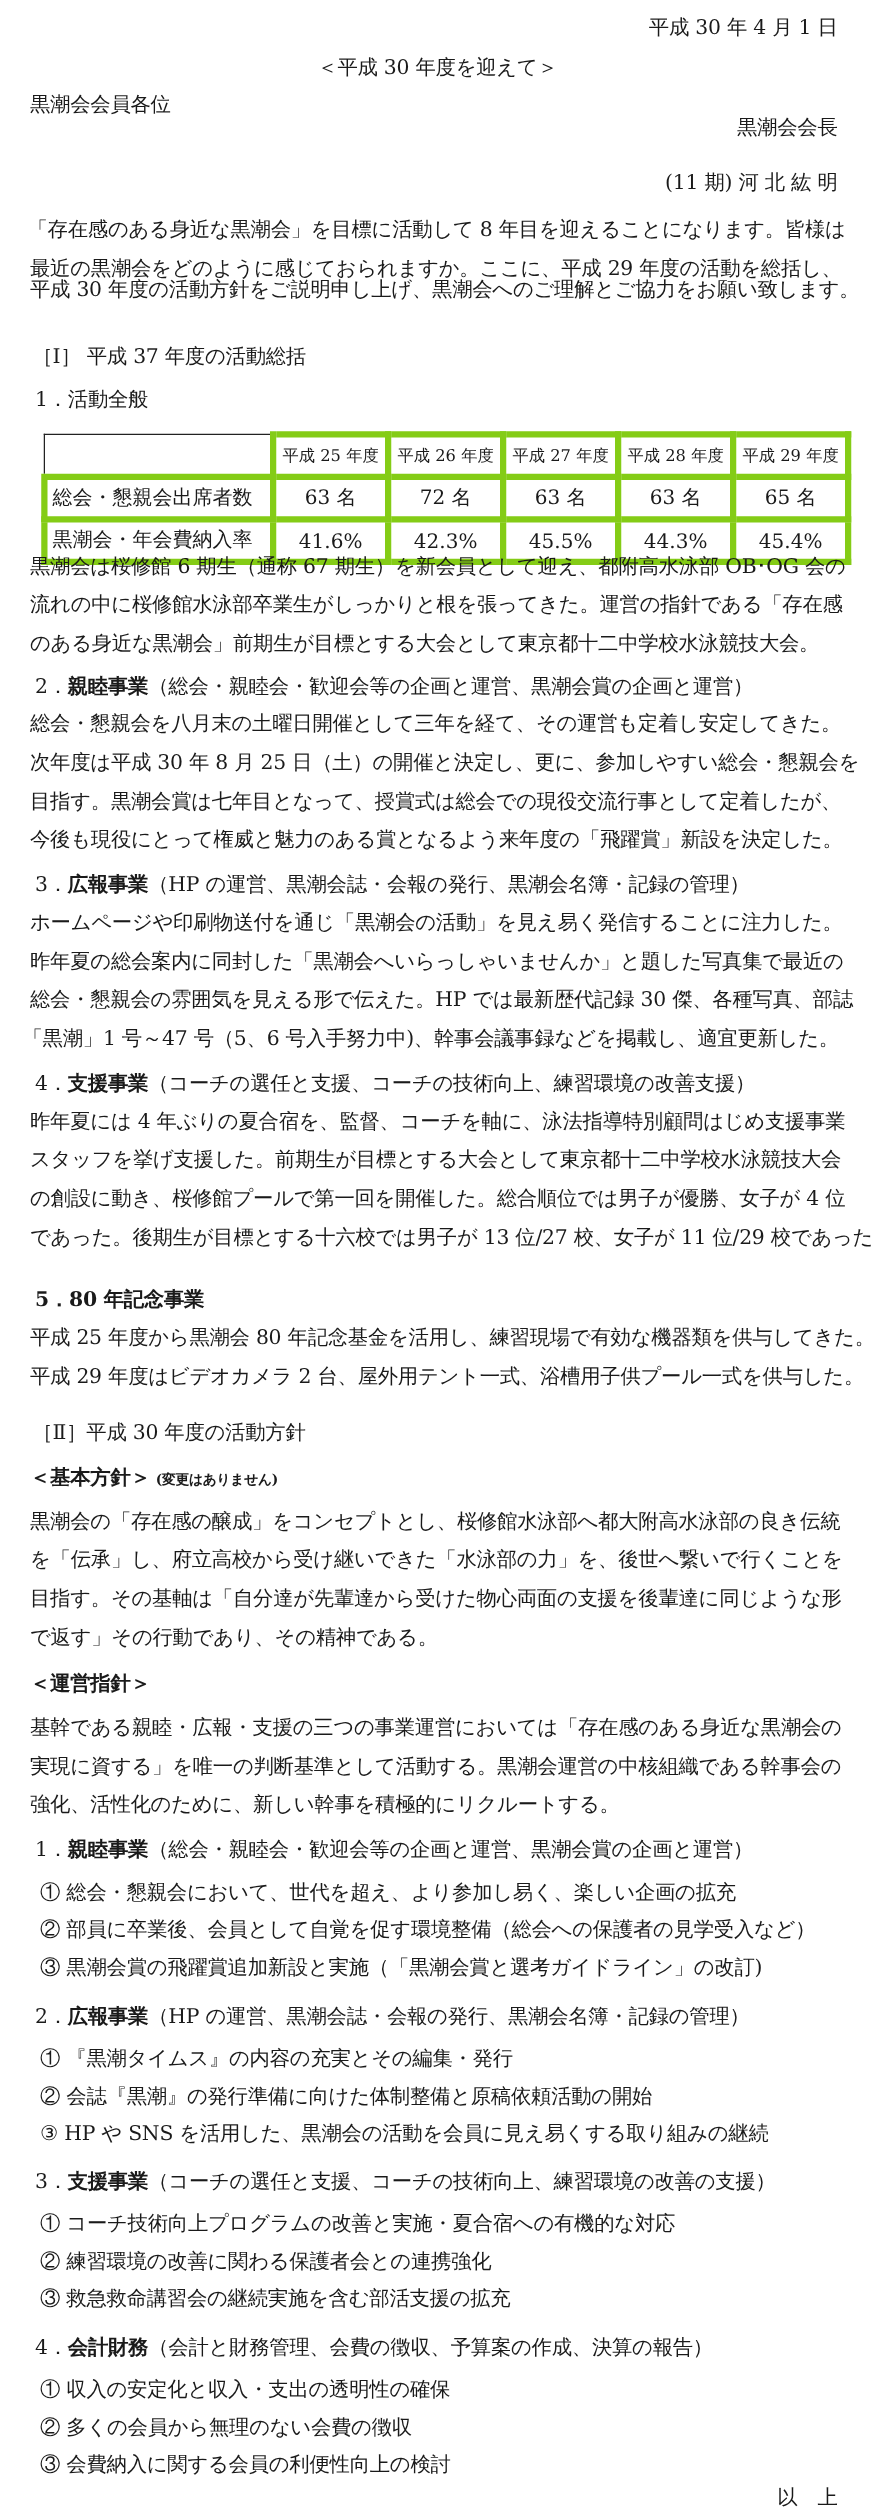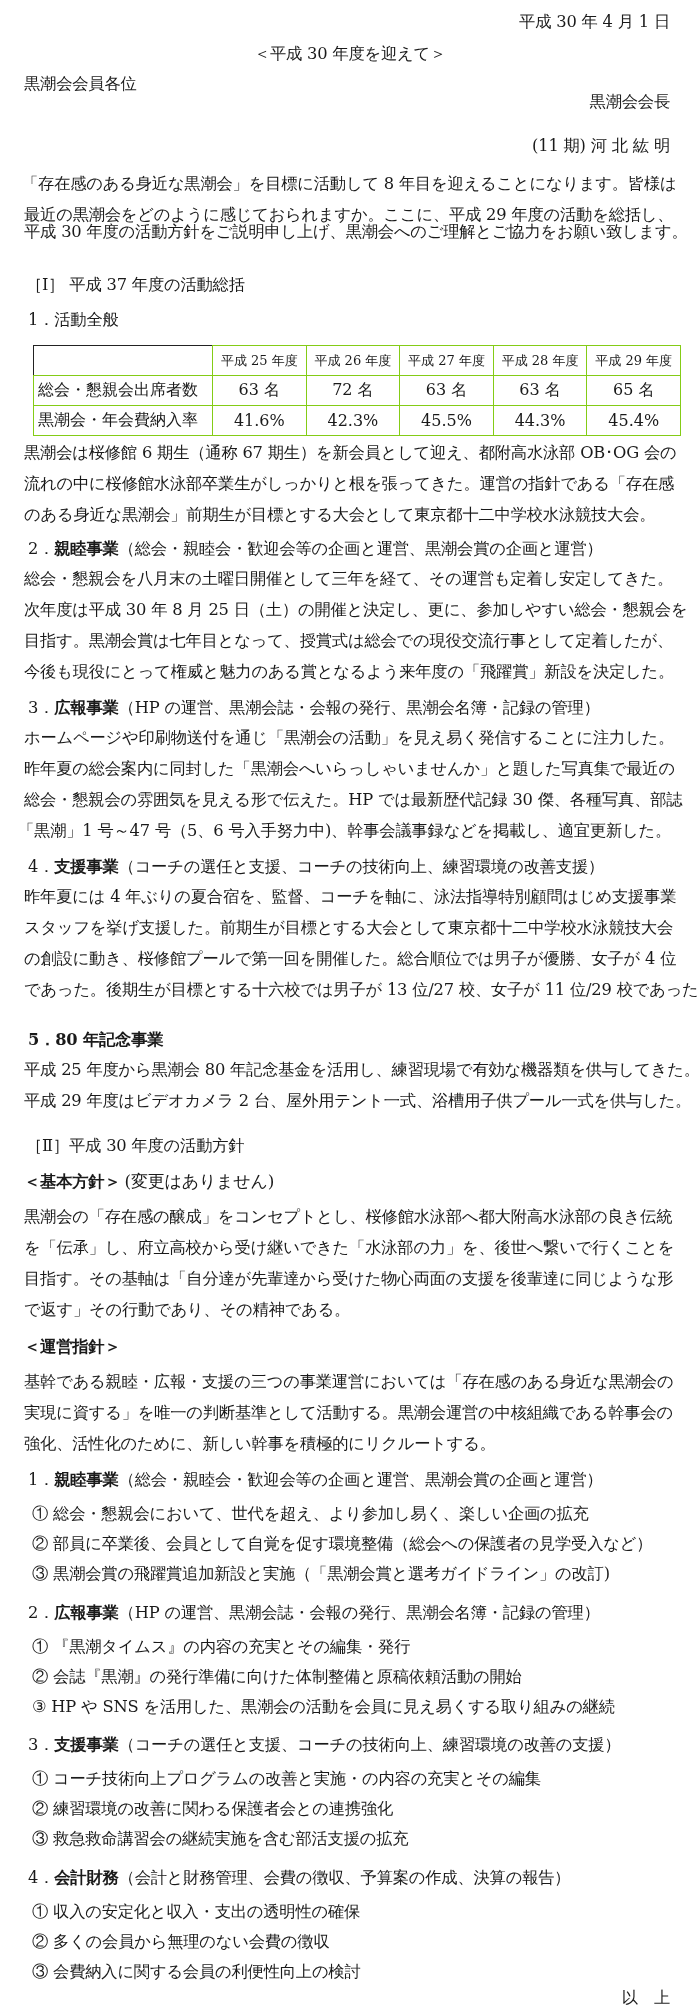--- a/index.html
+++ b/index.html
@@ -3,30 +3,30 @@
 <meta charset="utf-8">
 <style>
   html, body { margin: 0; padding: 0; background: #ffffff; }
   body {
     width: 700px; height: 2014px; overflow: hidden; position: relative;
     font-family: "DejaVu Serif", "Liberation Serif", serif;
     color: #1a1a1a;
   }
   .abs { position: absolute; white-space: nowrap; }
   .p { font-size: 16.3px; line-height: 31px; letter-spacing: -0.2px; }
-  .small { font-size: 17px; }
+  .small { font-size: 11px; font-weight: bold; }
   .b { font-weight: bold; }
   .right { text-align: right; }
 
   table.stats {
     position: absolute; left: 33px; top: 345px; width: 648px;
     border-collapse: collapse; font-size: 15px;
   }
   table.stats td {
-    border: 1px solid #84cc16; height: 29px; padding: 0 4px; text-align: center;
+    border: 5px solid #84cc16; height: 29px; padding: 0 4px; text-align: center;
   }
   table.stats td.rowh { text-align: left; width: 170px; font-size: 16px; }
   table.stats td.colh { font-size: 13px; }
   table.stats td.val { font-size: 16px; }
   table.stats tr:first-child td:first-child { border-top: 1px solid #222; }
 </style>
 </head>
 <body>
 
 <div class="abs p right" style="top:6px; right:30px;">平成 30 年 4 月 1 日</div>
@@ -143,21 +143,21 @@
 <div class="abs p" style="top:1597px; left:28px;">
   <span>2．</span><span class="b">広報事業</span><span>（HP の運営、黒潮会誌・会報の発行、黒潮会名簿・記録の管理）</span>
 </div>
 <div class="abs p" style="top:1631px; left:32px;">①  『黒潮タイムス』の内容の充実とその編集・発行</div>
 <div class="abs p" style="top:1661px; left:32px;">②  会誌『黒潮』の発行準備に向けた体制整備と原稿依頼活動の開始</div>
 <div class="abs p" style="top:1691px; left:32px;">③  HP や SNS を活用した、黒潮会の活動を会員に見え易くする取り組みの継続</div>
 
 <div class="abs p" style="top:1729px; left:28px;">
   <span>3．</span><span class="b">支援事業</span><span>（コーチの選任と支援、コーチの技術向上、練習環境の改善の支援）</span>
 </div>
-<div class="abs p" style="top:1763px; left:32px;">①  コーチ技術向上プログラムの改善と実施・の内容の充実とその編集</div>
+<div class="abs p" style="top:1763px; left:32px;">①  コーチ技術向上プログラムの改善と実施・夏合宿への有機的な対応</div>
 <div class="abs p" style="top:1793px; left:32px;">②  練習環境の改善に関わる保護者会との連携強化</div>
 <div class="abs p" style="top:1823px; left:32px;">③  救急救命講習会の継続実施を含む部活支援の拡充</div>
 
 <div class="abs p" style="top:1862px; left:28px;">
   <span>4．</span><span class="b">会計財務</span><span>（会計と財務管理、会費の徴収、予算案の作成、決算の報告）</span>
 </div>
 <div class="abs p" style="top:1896px; left:32px;">①  収入の安定化と収入・支出の透明性の確保</div>
 <div class="abs p" style="top:1926px; left:32px;">②  多くの会員から無理のない会費の徴収</div>
 <div class="abs p" style="top:1956px; left:32px;">③  会費納入に関する会員の利便性向上の検討</div>
 

